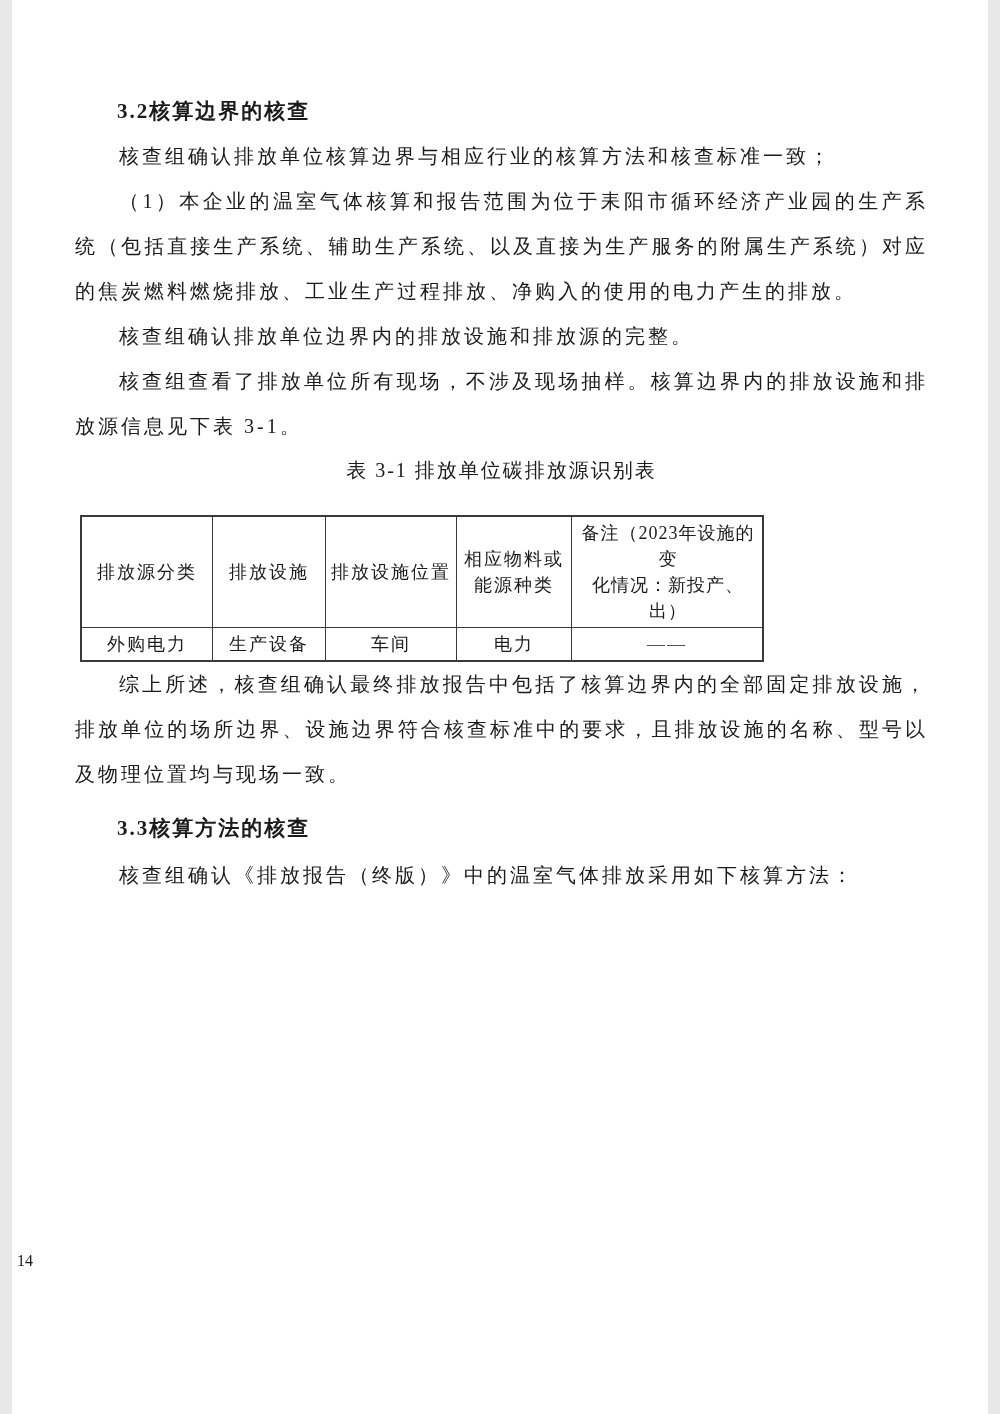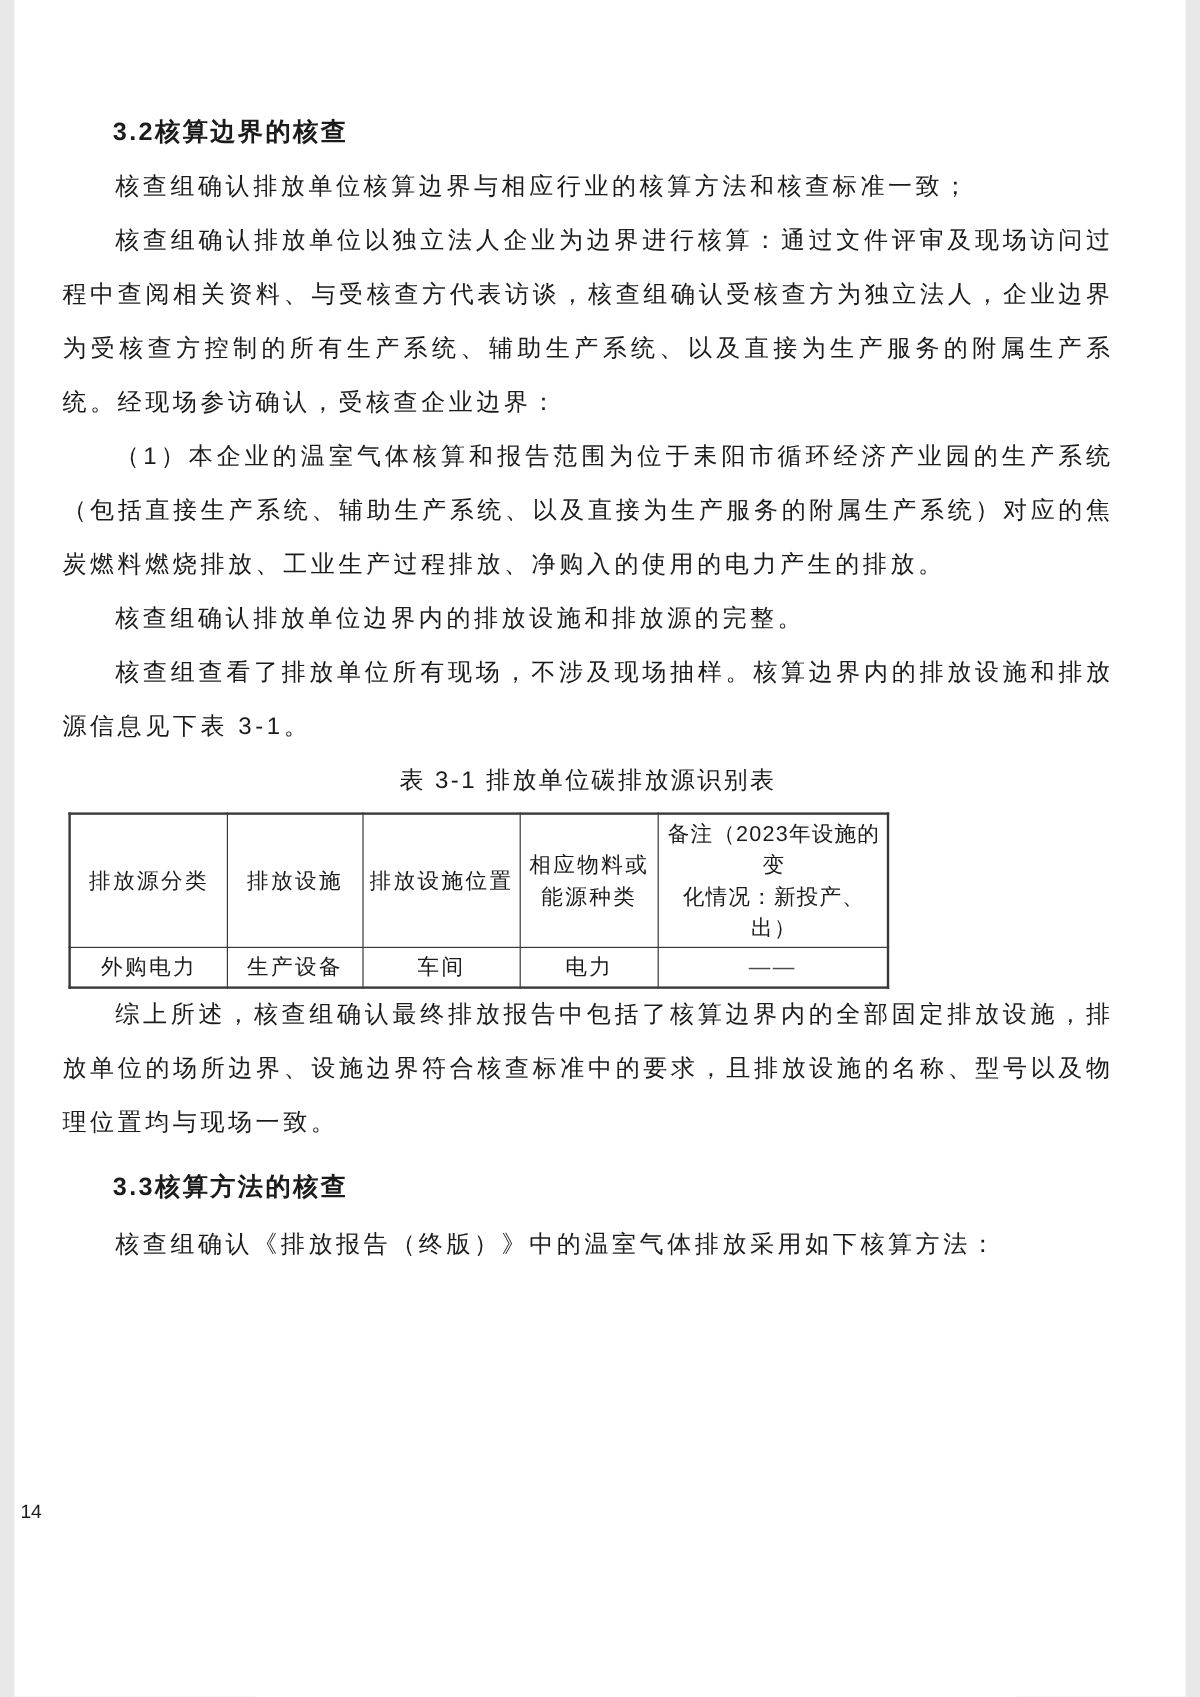--- a/index.html
+++ b/index.html
@@ -7,22 +7,22 @@
     padding: 0;
     background: #e8e8e8;
   }
   .page {
     position: relative;
     width: 976px;
     height: 1414px;
     margin: 0 auto;
     background: #ffffff;
     box-sizing: border-box;
-    padding: 96px 60px 0 40px;
-    font-family: Liberation Sans, sans-serif;
+    padding: 96px 60px 0 63px;
+    font-family: Liberation Serif, serif;
     color: #1b1b1b;
     overflow: hidden;
   }
   h2.sec-heading {
     font-size: 21px;
     font-weight: bold;
     letter-spacing: 2px;
     line-height: 30px;
     margin: 0 0 8px 0;
     padding-left: 42px;
@@ -37,21 +37,21 @@
     letter-spacing: 3px;
     line-height: 45px;
     text-align: justify;
     text-indent: 44px;
   }
   p.body-par.after-heading {
     margin-top: 2px;
   }
   .tbl-title {
     margin-top: 8px;
-    margin-bottom: 13px;
+    margin-bottom: 31px;
     text-align: center;
     font-size: 20px;
     letter-spacing: 2px;
   }
   table.src-table {
     border-collapse: collapse;
     width: 684px;
     margin-left: 5px;
     table-layout: fixed;
     border: 2px solid #3a3a3a;
@@ -90,21 +90,20 @@
   .after-table { margin-top: 12px; }
 </style>
 </head>
 <body>
 
 <div class="page">
 
   <h2 class="sec-heading">3.2核算边界的核查</h2>
 
   <p class="body-par">核查组确认排放单位核算边界与相应行业的核算方法和核查标准一致；</p>
-  <p class="body-par">核查组确认排放单位以独立法人企业为边界进行核算：通过文件评审及现场访问过程中查阅相关资料、与受核查方代表访谈，核查组确认受核查方为独立法人，企业边界为受核查方控制的所有生产系统、辅助生产系统、以及直接为生产服务的附属生产系统。经现场参访确认，受核查企业边界：</p>
   <p class="body-par">（1）本企业的温室气体核算和报告范围为位于耒阳市循环经济产业园的生产系统（包括直接生产系统、辅助生产系统、以及直接为生产服务的附属生产系统）对应的焦炭燃料燃烧排放、工业生产过程排放、净购入的使用的电力产生的排放。</p>
   <p class="body-par">核查组确认排放单位边界内的排放设施和排放源的完整。</p>
   <p class="body-par">核查组查看了排放单位所有现场，不涉及现场抽样。核算边界内的排放设施和排放源信息见下表 3-1。</p>
 
   <div class="tbl-title">表 3-1 排放单位碳排放源识别表</div>
 
   <table class="src-table">
     <colgroup>
       <col style="width:19.3%">
       <col style="width:16.5%">

